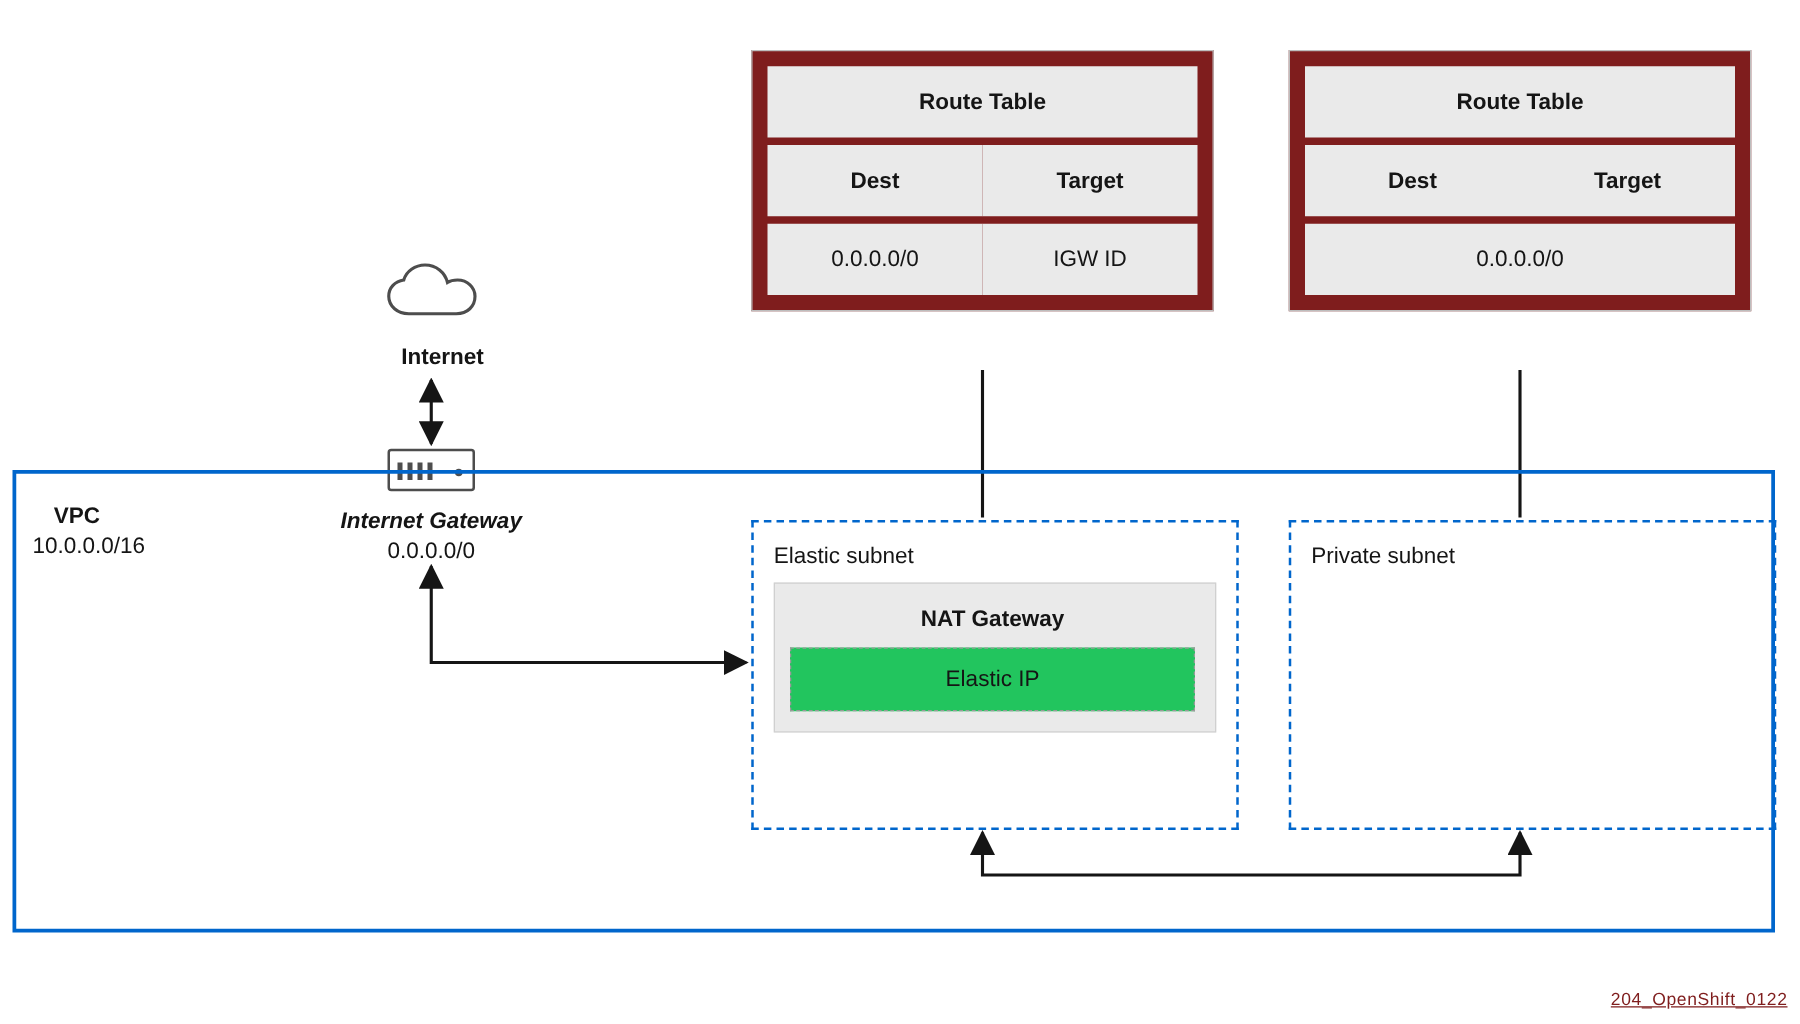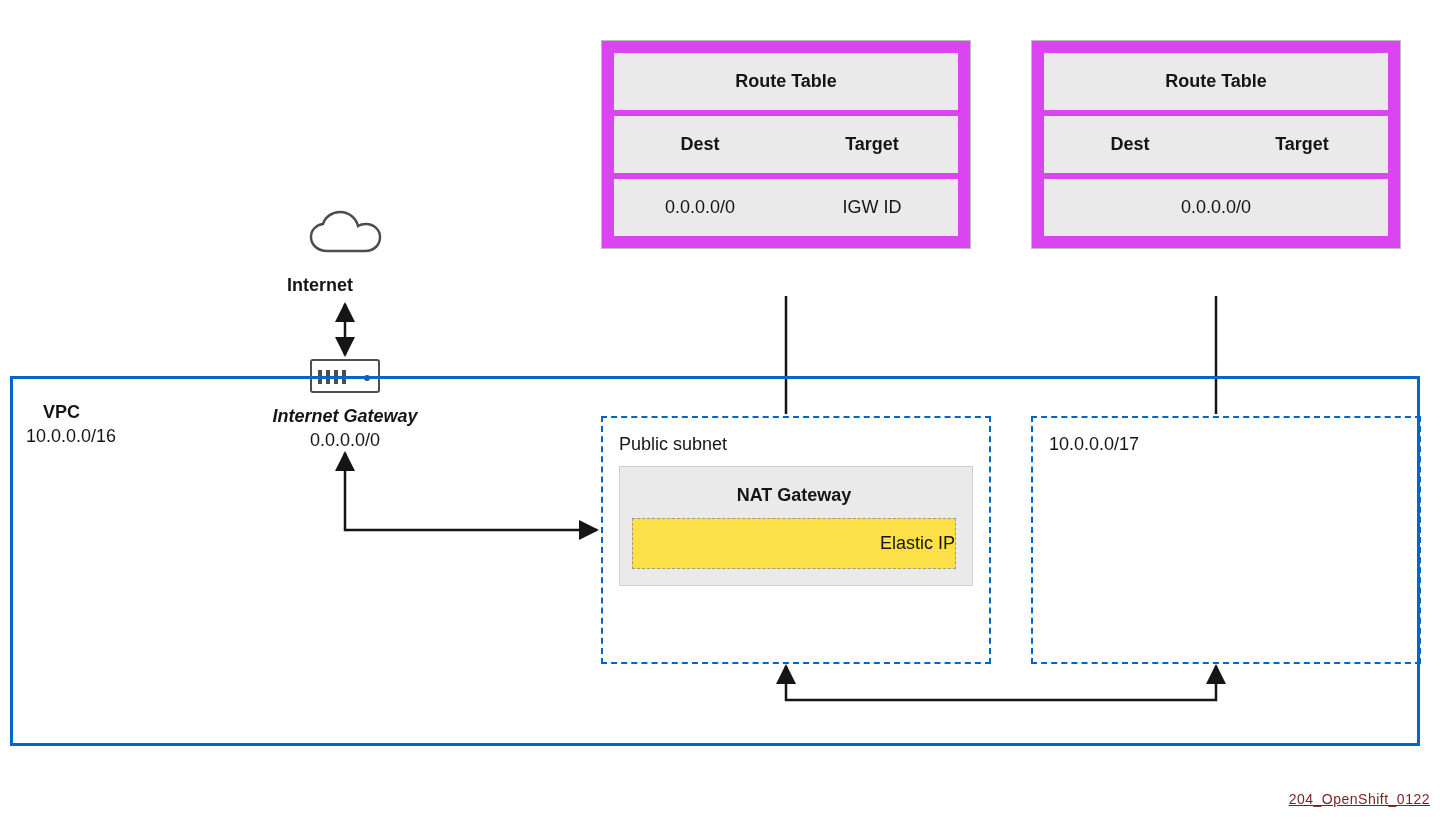--- a/index.html
+++ b/index.html
@@ -23,37 +23,37 @@
     width: 1410px;
     height: 370px;
     border: 3px solid #0066cc;
     box-sizing: border-box;
   }
   .vpc-label { position: absolute; left: 26px; top: 400px; line-height: 1.35; }
   .vpc-label .h { font-weight: 600; margin-left: 17px; }
 
   
   .cloud { position: absolute; left: 303px; top: 207px; width: 84px; height: 52px; }
-  .internet-label { position: absolute; left: 287px; top: 275px; font-weight: 600; text-align:left; width:84px; }
+  .internet-label { position: absolute; left: 303px; top: 275px; font-weight: 600; text-align:right; width:84px; }
 
   
   .gateway-icon {
     position: absolute; left: 310px; top: 359px; width: 70px; height: 34px;
     border: 2px solid #4d4d4d; background: #fff; border-radius: 3px; box-sizing: border-box;
   }
   .gateway-icon .slots { position:absolute; left:6px; top:9px; width:28px; height:14px; display:flex; gap:4px; }
   .gateway-icon .slots span { width:4px; height:14px; background:#4d4d4d; display:block; }
   .gateway-icon .dot { position:absolute; right:8px; top:14px; width:6px; height:6px; background:#4d4d4d; border-radius:50%; }
   .gateway-label { position:absolute; left:255px; top:404px; width:180px; text-align:center; line-height:1.35; }
   .gateway-label .h { font-weight:600;font-style:italic; }
 
   
   .rt {
     position: absolute; top: 40px; width: 370px;
-    border: 1px solid #bdbdbd; background:#d946ef; padding:12px; box-sizing: border-box;
+    border: 1px solid #bdbdbd; background:#7f1d1d; padding:12px; box-sizing: border-box;
   }
   .rt.pub { left: 601px; }
   .rt.priv { left: 1031px; }
   .rt .title { background:#eaeaea; text-align:center; padding:18px 0; font-weight:600; }
   .rt .row { display:flex; gap:0; margin-top:6px;border-radius:25px; }
   .rt .cell { flex:1; background:#eaeaea; text-align:center; padding:18px 0; }
   .rt .cell.head { font-weight:600; }
 
   
   .subnet {
@@ -64,21 +64,21 @@
   .subnet.priv { left:1031px; }
   .subnet .s-label { line-height:1.35; margin-bottom:10px; }
   .subnet .s-label .h { font-weight:400; }
 
   .nat {
     background:#eaeaea; border:1px solid #d0d0d0; box-sizing:border-box;
     padding:14px 16px 16px 12px; margin-top:4px;
   }
   .nat .h { font-weight:700; text-align:center; padding:4px 0 12px; }
   .eip {
-    border:1px dashed #9a9a9a; background:#fde047; text-align:right; padding:14px 0;
+    border:1px dashed #9a9a9a; background:#22c55e; text-align:center; padding:14px 0;
   }
 
   .watermark {
     position:absolute; right:10px; bottom:12px; font-size:14px; color:#7f1d1d; letter-spacing:0.5px;text-decoration:underline;
   }
 
   
   svg.overlay { position:absolute; left:0; top:0; width:1440px; height:819px; pointer-events:none; }
 </style>
 </head>
@@ -149,28 +149,28 @@
   </div>
 
   <div class="vpc"></div>
   <div class="vpc-label">
     <div class="h">VPC</div>
     <div>10.0.0.0/16</div>
   </div>
 
   <div class="subnet pub">
     <div class="s-label">
-      <div class="h">Public subnet</div>
+      <div class="h">Elastic subnet</div>
     </div>
     <div class="nat">
       <div class="h">NAT  Gateway</div>
       <div class="eip">Elastic IP</div>
     </div>
   </div>
 
   <div class="subnet priv">
     <div class="s-label">
-      <div>10.0.0.0/17</div>
+      <div class="h">Private subnet</div>
     </div>
   </div>
 
   <div class="watermark">204_OpenShift_0122</div>
 </div>
 
 </body></html>

